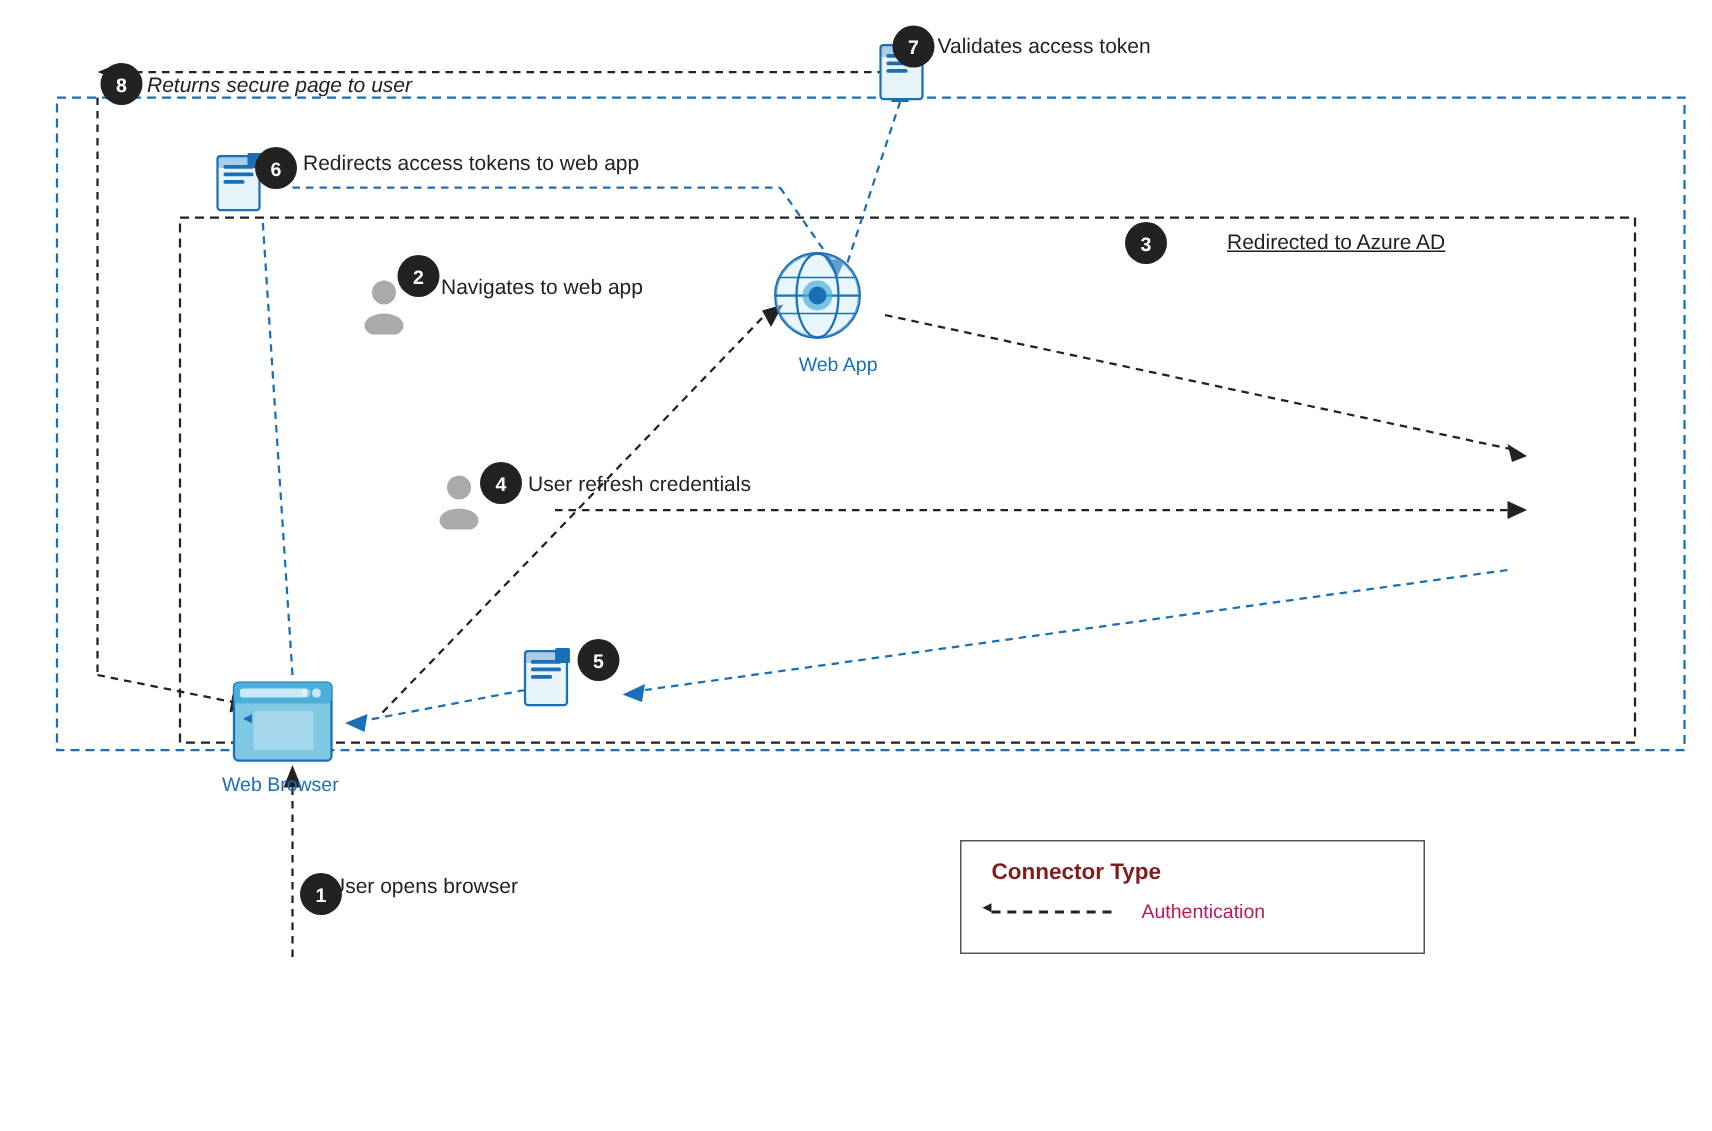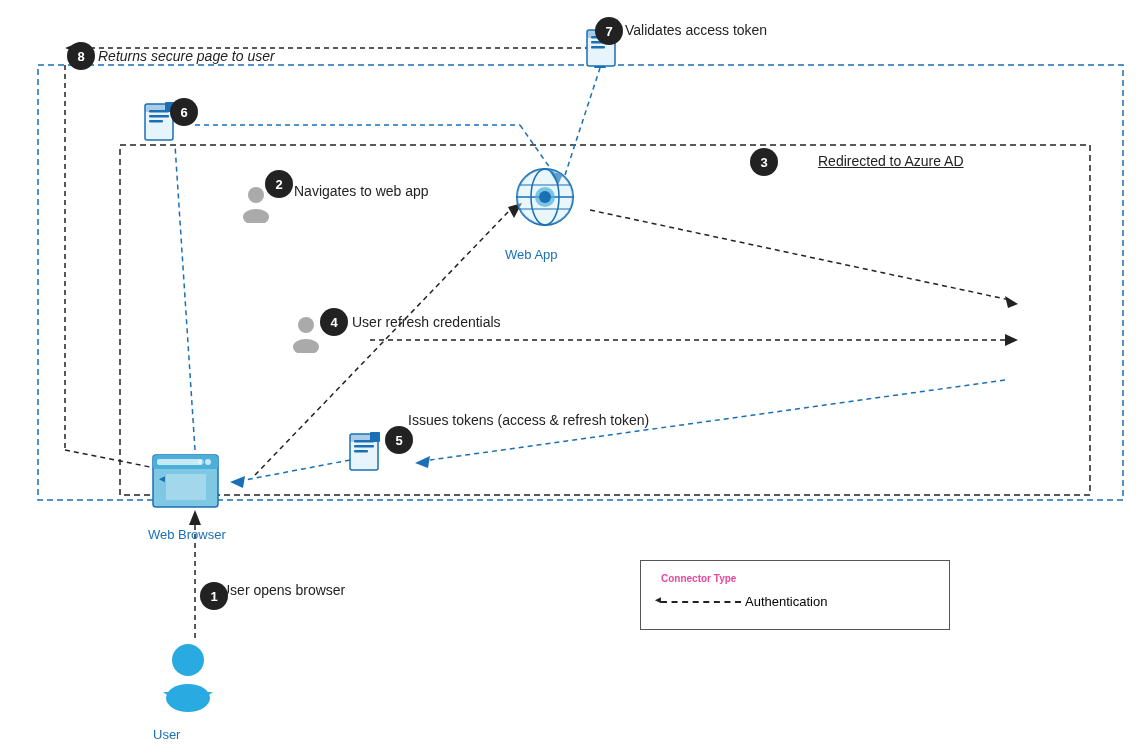--- a/index.html
+++ b/index.html
@@ -46,50 +46,50 @@
       font-size: 14px;
       color: #222;
       white-space: nowrap;
     }
 
     
     .icon-container {
       position: absolute;
       display: flex;
       flex-direction: column;
-      align-items: flex-start;
-      gap: 12px;
+      align-items: flex-end;
+      gap: 0;
     }
     .icon-label {
       font-size: 13px;
       color: #1a6fb5;
       font-weight: 500;
       text-align: center;
     }
 
     
     .legend {
       position: absolute;
       border: 1.5px solid #555;
       padding: 12px 20px;
       background: #fff;
     }
     .legend-title {
-      font-size: 10px;
+      font-size: 15px;
       font-weight: bold;
-      color: #ec4899;
+      color: #7f1d1d;
       margin-bottom: 10px;
     }
     .legend-item {
       display: flex;
       align-items: center;
-      gap: 4px;
+      gap: 20px;
       margin-bottom: 8px;
       font-size: 13px;
-      color: #000000;
+      color: #be185d;
     }
     .legend-line {
       width: 80px;
       height: 2px;
       border-top: 2px dashed;
       position: relative;
     }
     .legend-line.auth {
       border-color: #222;
     }
@@ -156,24 +156,24 @@
   <div class="step-badge" style="left:595px;top:17px;">7</div>
   <div class="step-badge" style="left:170px;top:98px;">6</div>
   <div class="step-badge" style="left:265px;top:170px;">2</div>
   <div class="step-badge" style="left:750px;top:148px;">3</div>
   <div class="step-badge" style="left:320px;top:308px;">4</div>
   <div class="step-badge" style="left:385px;top:426px;">5</div>
   <div class="step-badge" style="left:200px;top:582px;">1</div>
 
   <div class="label" style="left:98px;top:48px;font-style:italic;">Returns secure page to user</div>
   <div class="label" style="left:625px;top:22px;">Validates access token</div>
+  <div class="label" style="left:202px;top:100px;">Redirects access tokens to web app</div>
   <div class="label" style="left:294px;top:183px;">Navigates to web app</div>
   <div class="label" style="left:818px;top:153px;text-decoration:underline;">Redirected to Azure AD</div>
   <div class="label" style="left:352px;top:314px;">User refresh credentials</div>
-  <div class="label" style="left:408px;top:412px;">Issues tokens (access &amp; refresh token)</div>
   <div class="label" style="left:220px;top:582px;">User opens browser</div>
 
   <div class="icon-container" style="left:585px;top:28px;">
     <svg width="36" height="40" viewBox="0 0 36 40">
       <rect x="2" y="2" width="28" height="36" rx="2" fill="#e8f4fc" stroke="#1a6fb5" stroke-width="1.5"></rect>
       <rect x="6" y="8" width="20" height="2.5" rx="1" fill="#1a6fb5"></rect>
       <rect x="6" y="13" width="20" height="2.5" rx="1" fill="#1a6fb5"></rect>
       <rect x="6" y="18" width="14" height="2.5" rx="1" fill="#1a6fb5"></rect>
       <rect x="2" y="2" width="28" height="8" rx="2" fill="#1a6fb5" opacity="0.3"></rect>
       <rect x="22" y="0" width="10" height="10" rx="1" fill="#1a6fb5"></rect>
@@ -243,31 +243,20 @@
     </svg>
   </div>
 
   <div class="icon-container" style="left:240px;top:185px;">
     <svg width="32" height="38" viewBox="0 0 32 38">
       <circle cx="16" cy="10" r="8" fill="#aaa"></circle>
       <ellipse cx="16" cy="32" rx="13" ry="8" fill="#aaa"></ellipse>
     </svg>
   </div>
 
-  <div class="icon-container" style="left:153px;top:640px;">
-    <svg width="70" height="75" viewBox="0 0 70 75">
-
-      <circle cx="35" cy="20" r="16" fill="#29aae1"></circle>
-
-      <ellipse cx="35" cy="58" rx="22" ry="14" fill="#29aae1"></ellipse>
-
-      <path d="M10,52 Q35,72 60,52" fill="#29aae1"></path>
-    </svg>
-    <div class="icon-label">User</div>
-  </div>
 
   <div class="legend" style="left:640px;top:560px;width:310px;">
     <div class="legend-title">Connector Type</div>
     <div class="legend-item">
       <div class="legend-line auth">
         <span class="legend-arrow-left"></span>
       </div>
       <span>Authentication</span>
     </div>
   </div>

